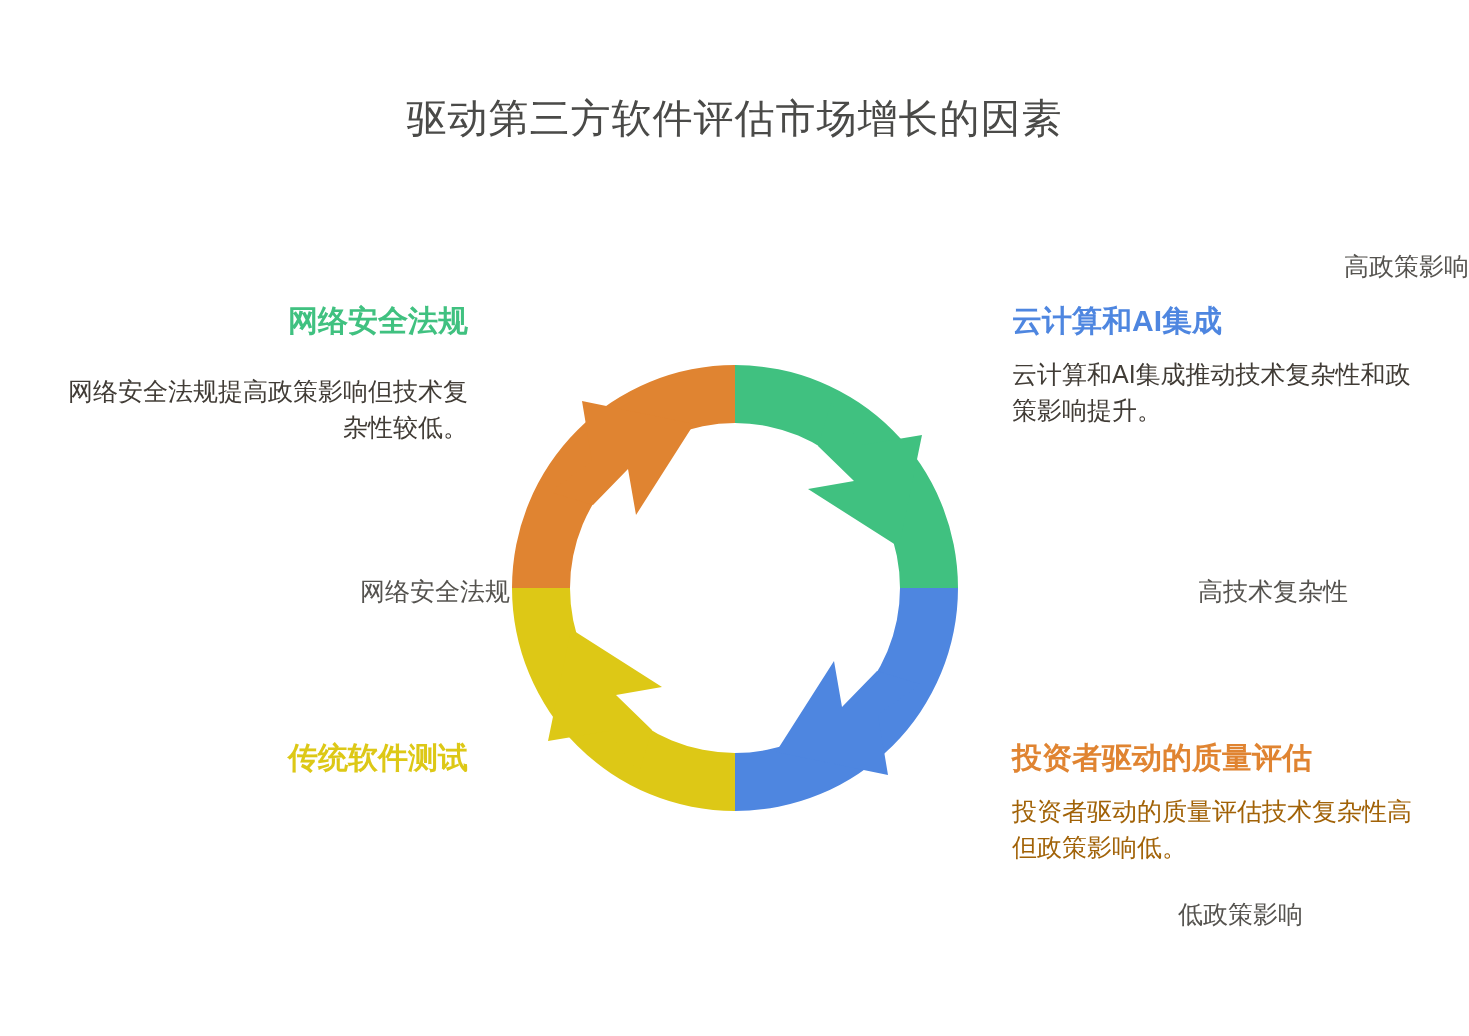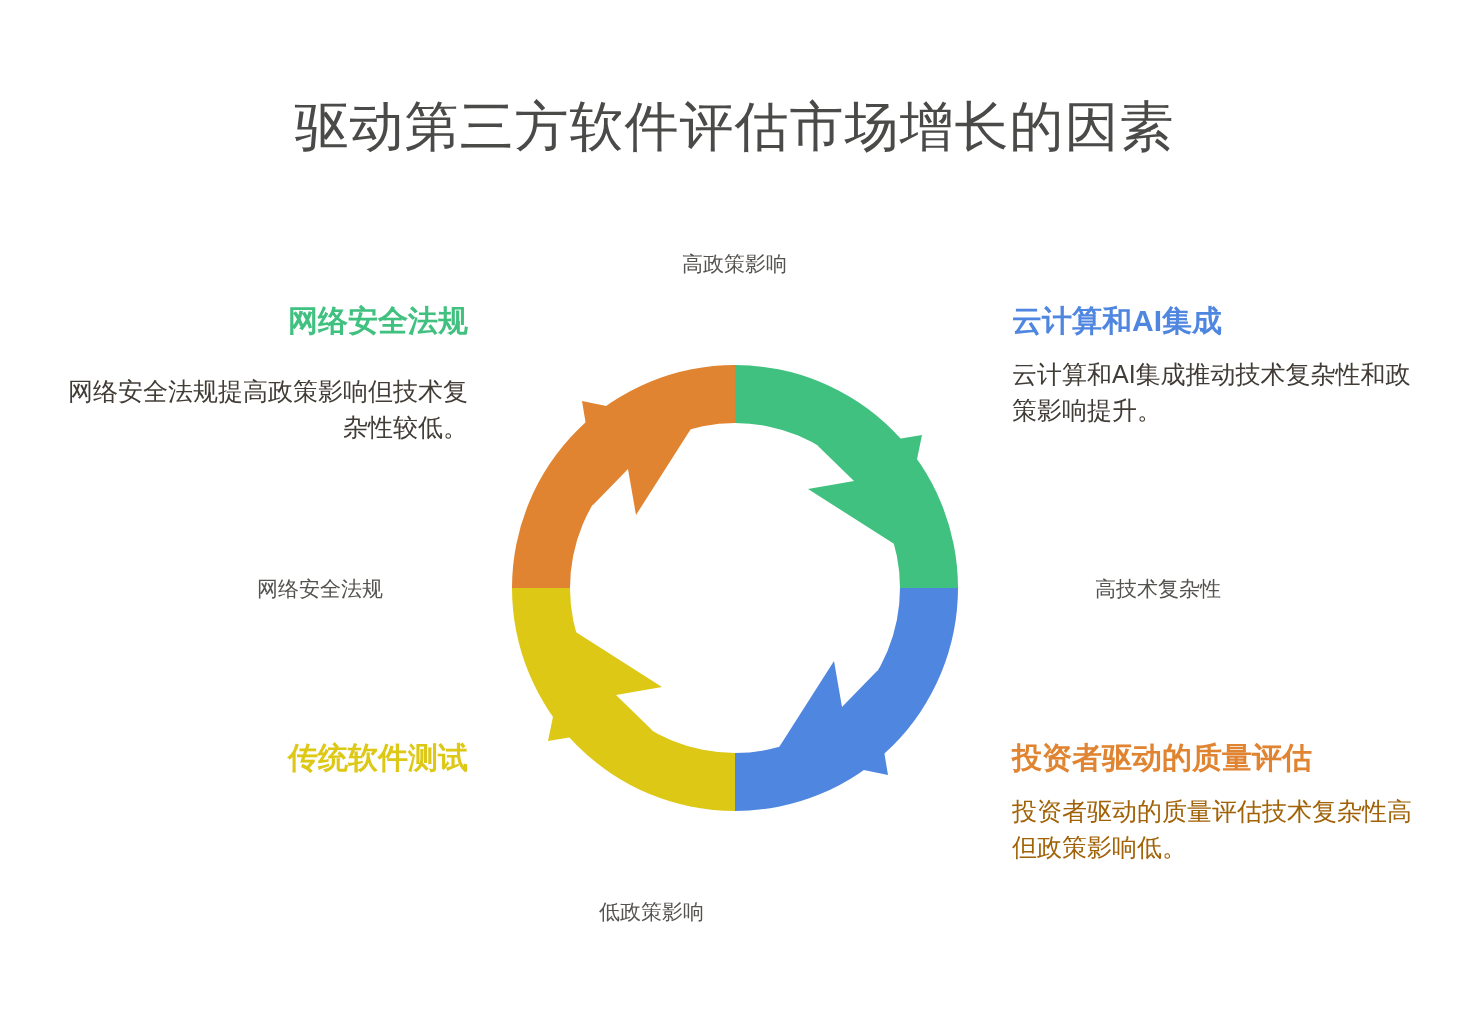--- a/index.html
+++ b/index.html
@@ -23,36 +23,36 @@
     height: 1036px;
   }
 
   
   .page-title {
     position: absolute;
     left: 0;
     top: 95px;
     width: 1469px;
     text-align: center;
-    font-size: 54px;
+    font-size: 40px;
     font-weight: 400;
     color: #4a4a48;
     letter-spacing: 1px;
     line-height: 1.15;
     white-space: nowrap;
   }
 
   
   .axis-label {
     position: absolute;
-    font-size: 21px;
+    font-size: 25px;
     color: #55534f;
     font-weight: 400;
     white-space: nowrap;
-    text-align: center;
+    text-align: right;
   }
   .axis-top    { left: 0;     top: 250px; width: 1469px; }
   .axis-bottom { left: 0;     top: 898px; width: 1303px; }
   .axis-left   { left: 130px; top: 575px; width: 380px; }
   .axis-right  { left: 968px; top: 575px; width: 380px; }
 
   
   .quad {
     position: absolute;
     width: 410px;

